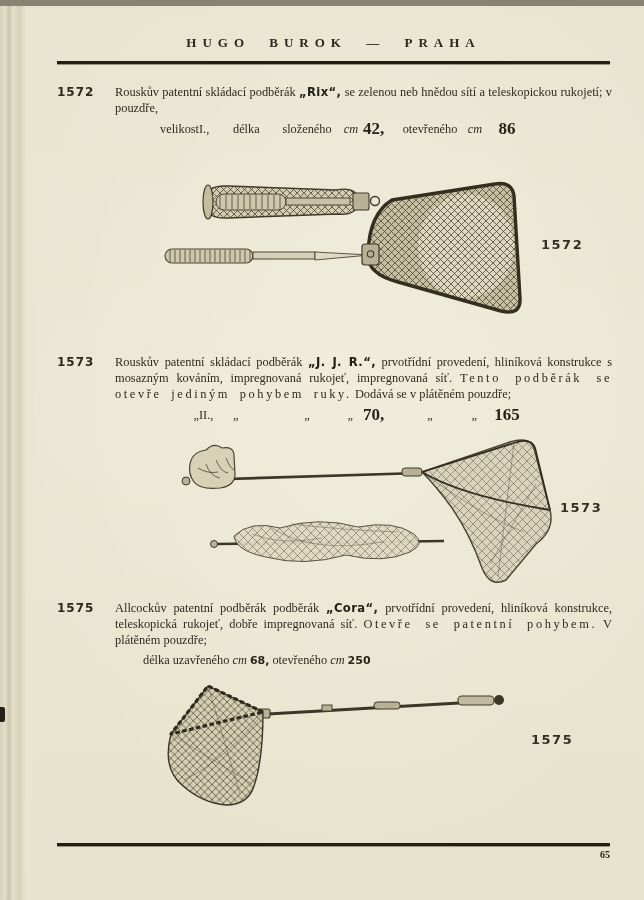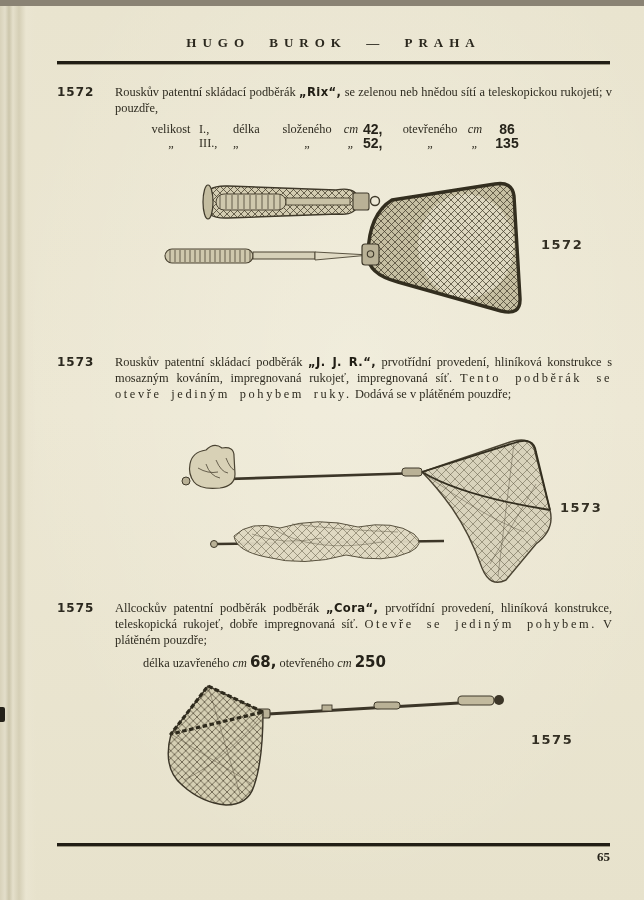--- a/index.html
+++ b/index.html
@@ -28,52 +28,52 @@
   .header-title{
     position:absolute;top:29px;left:57px;width:553px;
     text-align:center;font-weight:bold;font-size:13px;
     letter-spacing:6px;word-spacing:10px;color:#2b281e;
   }
   .rule{position:absolute;left:57px;width:553px;height:3px;background:#211e15;box-shadow:0 1px 0 rgba(90,84,64,.55);}
   .rule-top{top:55px;}
   .rule-bottom{top:837px;}
   .page-number{
     position:absolute;top:843px;left:57px;width:553px;
-    text-align:right;font-weight:bold;font-size:13px;color:#26231a;
+    text-align:right;font-weight:bold;font-size:10px;color:#26231a;
   }
   
   .item{position:absolute;left:0;width:644px;}
   .item-number{
     position:absolute;left:57px;top:1px;width:46px;
     font-family:"DejaVu Sans", sans-serif;font-weight:bold;font-size:12px;
     letter-spacing:1px;color:#2b281e;
   }
   .item-text{
     margin:0 0 0 115px;width:497px;
     font-size:12.4px;line-height:16px;text-align:justify;
   }
   .pname{font-family:"DejaVu Sans", sans-serif;font-size:11.6px;letter-spacing:.4px;color:#211e15;}
   .spaced{letter-spacing:2.6px;word-spacing:4px;}
   
   .size-table{margin:6px 0 0 143px;font-size:12.3px;line-height:14px;white-space:nowrap;}
   .size-row{height:14px;}
   .c{display:inline-block;vertical-align:top;}
-  .c1{width:56px;text-align:center;}
+  .c1{width:56px;text-align:right;}
   .c2{width:34px;text-align:left;}
   .c3{width:42px;}
   .c4{width:64px;text-align:center;font-family:Liberation Serif, serif;}
   .c5{width:24px;text-align:center;font-style:italic;}
   .c6{width:34px;text-align:left;}
   .c7{width:66px;text-align:center;}
   .c8{width:24px;text-align:center;font-style:italic;}
   .c9{width:40px;text-align:center;}
-  .numcell{font-family:Liberation Sans, sans-serif;font-weight:bold;font-size:14px;color:#26231a;}
+  .numcell{font-family:Liberation Serif, serif;font-weight:bold;font-size:17px;color:#26231a;}
   .size-line{margin:5px 0 0 143px;font-size:12.3px;}
   .size-line .cm{font-style:italic;}
-  .size-line .num{font-family:"DejaVu Sans", sans-serif;font-weight:bold;font-size:15px;color:#26231a;}
+  .size-line .num{font-family:"DejaVu Sans", sans-serif;font-weight:bold;font-size:11px;color:#26231a;}
   
   .fig{position:absolute;margin:0;}
   .fig svg{display:block;}
   .fig-label{
     position:absolute;
     font-family:"DejaVu Sans", sans-serif;font-weight:bold;font-size:13px;
     letter-spacing:1.5px;color:#332f23;
   }
 </style>
 </head>
@@ -85,23 +85,20 @@
 
   <div class="header-title">HUGO BUROK — PRAHA</div>
   <div class="rule rule-top"></div>
 
   <section class="item" style="top:78px">
     <div class="item-number">1572</div>
     <p class="item-text"><span>Rouskův patentní skládací podběrák </span><b class="pname">„Rix“,</b><span> se zelenou neb hnědou sítí a teleskopickou rukojetí; v pouzdře,</span></p>
     <div class="size-table">
       <div class="size-row">
         <span class="c c1">velikost</span><span class="c c2">I.,</span><span class="c c3">délka</span><span class="c c4">složeného</span><span class="c c5">cm</span><span class="c c6 numcell">42,</span><span class="c c7">otevřeného</span><span class="c c8">cm</span><span class="c c9 numcell">86</span>
-      </div>
-      <div class="size-row">
-        <span class="c c1">„</span><span class="c c2">III.,</span><span class="c c3">„</span><span class="c c4">„</span><span class="c c5">„</span><span class="c c6 numcell">52,</span><span class="c c7">„</span><span class="c c8">„</span><span class="c c9 numcell">135</span>
       </div>
     </div>
   </section>
 
   <figure class="fig" style="left:150px;top:166px">
     <svg width="430" height="158" viewBox="0 0 430 158">
       <defs>
         <pattern id="mesh1" width="7" height="7" patternUnits="userSpaceOnUse">
           <path d="M0 7 L7 0 M0 0 L7 7" stroke="#463f2d" stroke-width="0.75" fill="none"></path>
         </pattern>
@@ -130,20 +127,23 @@
         <circle cx="220.5" cy="82" r="3.2" fill="none" stroke="#3f392a" stroke-width="1.1"></circle>
       </g>
     </svg>
   </figure>
   <div class="fig-label" style="left:541px;top:231px">1572</div>
 
   <section class="item" style="top:348px">
     <div class="item-number">1573</div>
     <p class="item-text"><span>Rouskův patentní skládací podběrák </span><b class="pname">„J. J. R.“,</b><span> prvotřídní provedení, hliníková konstrukce s mosazným kováním, impregnovaná rukojeť, impregnovaná síť. </span><span class="spaced">Tento podběrák se otevře jediným pohybem ruky.</span><span> Dodává se v plátěném pouzdře;</span></p>
     <div class="size-table">
+      <div class="size-row">
+        <span class="c c1">„</span><span class="c c2">II.,</span><span class="c c3">„</span><span class="c c4">„</span><span class="c c5">„</span><span class="c c6 numcell">70,</span><span class="c c7">„</span><span class="c c8">„</span><span class="c c9 numcell">165</span>
+      </div>
     </div>
   </section>
 
   <figure class="fig" style="left:122px;top:428px">
     <svg width="470" height="160" viewBox="0 0 470 160">
       <defs>
         <pattern id="mesh2" width="9" height="9" patternUnits="userSpaceOnUse">
           <path d="M0 9 L9 0 M0 0 L9 9" stroke="#554d38" stroke-width="0.6" fill="none" opacity="0.8"></path>
         </pattern>
       </defs>
@@ -166,21 +166,21 @@
         <path d="M112,102 Q128,86 158,94 Q196,82 236,93 Q272,86 292,100 Q304,110 288,118 Q262,130 224,121 Q182,133 144,123 Q114,117 112,102 Z" fill="#ded8c1" opacity="0.95"></path>
         <path d="M112,102 Q128,86 158,94 Q196,82 236,93 Q272,86 292,100 Q304,110 288,118 Q262,130 224,121 Q182,133 144,123 Q114,117 112,102 Z" fill="url(#mesh2)" stroke="#5a5340" stroke-width="1"></path>
         <path d="M130,100 Q160,112 200,104 M150,94 Q190,120 260,108 M170,90 Q220,96 276,98" stroke="#5a5340" stroke-width="0.7" fill="none" opacity="0.65"></path>
       </g>
     </svg>
   </figure>
   <div class="fig-label" style="left:560px;top:494px">1573</div>
 
   <section class="item" style="top:594px">
     <div class="item-number">1575</div>
-    <p class="item-text"><span>Allcockův patentní podběrák podběrák </span><b class="pname">„Cora“,</b><span> prvotřídní provedení, hliníková konstrukce, teleskopická rukojeť, dobře impregnovaná síť. </span><span class="spaced">Otevře se jediným pohybem.</span><span> V plátěném pouzdře;</span></p>
+    <p class="item-text"><span>Allcockův patentní podběrák podběrák </span><b class="pname">„Cora“,</b><span> prvotřídní provedení, hliníková konstrukce, teleskopická rukojeť, dobře impregnovaná síť. </span><span class="spaced">Otevře se patentní pohybem.</span><span> V plátěném pouzdře;</span></p>
     <p class="size-line">
       <span>délka uzavřeného</span>
       <span class="cm">cm</span>
       <span class="num">68,</span>
       <span>otevřeného</span>
       <span class="cm">cm</span>
       <span class="num">250</span>
     </p>
   </section>
 

